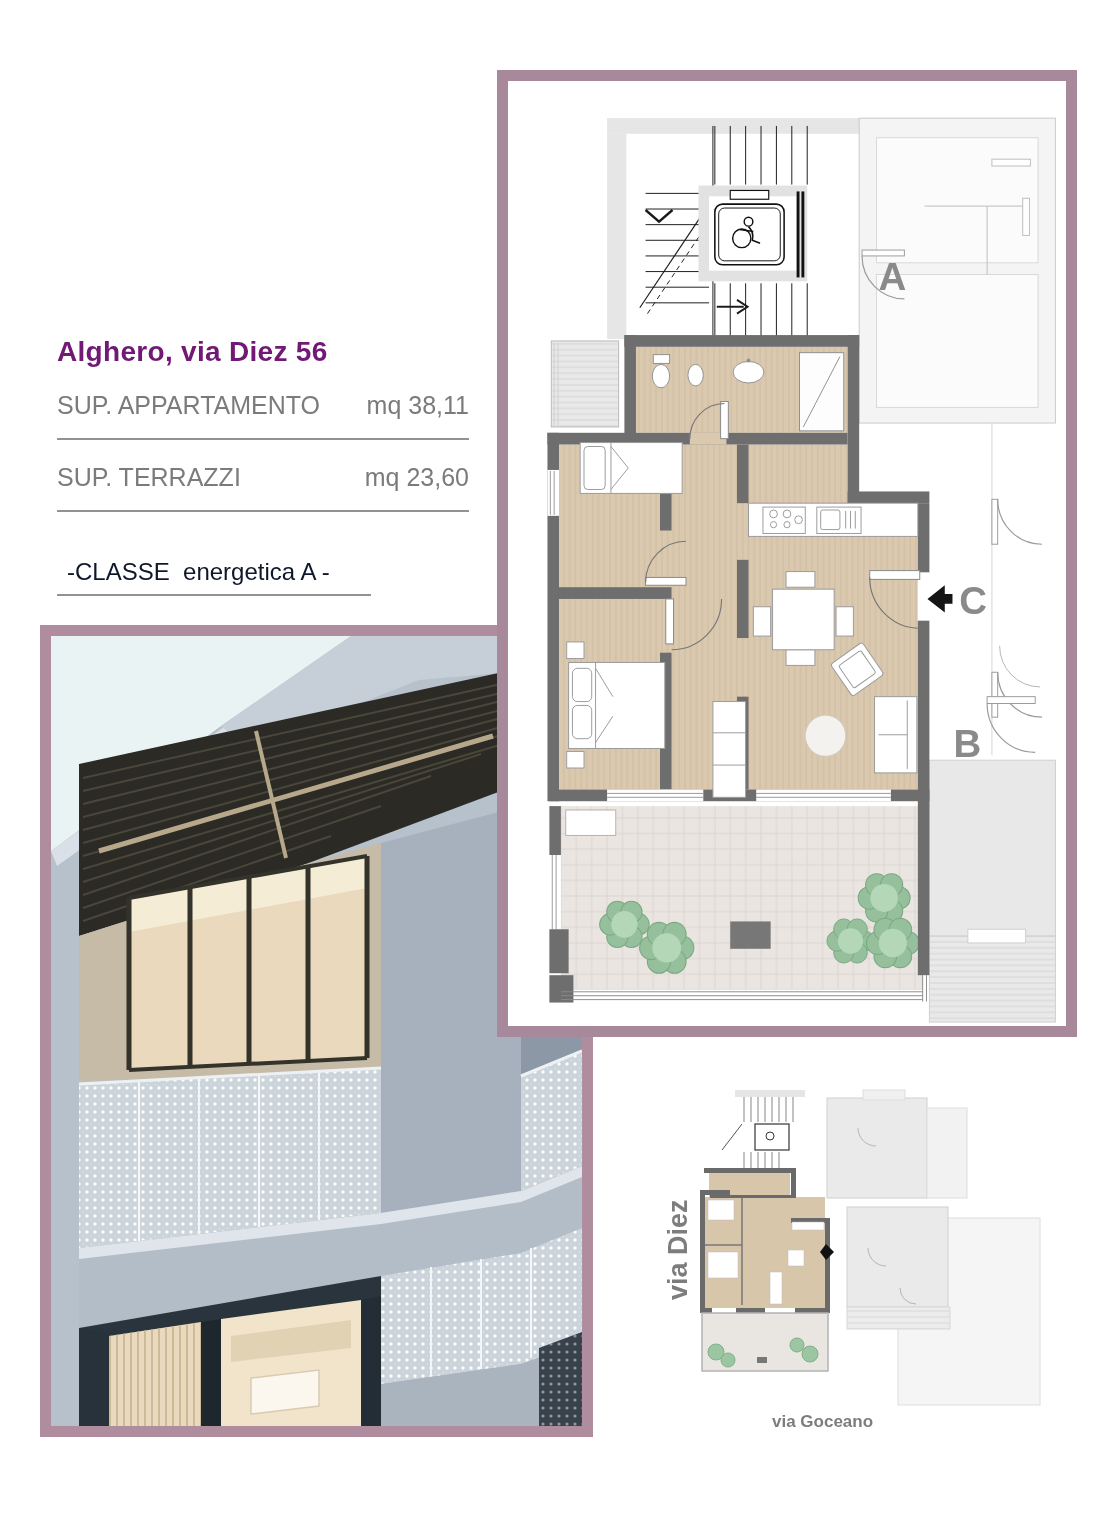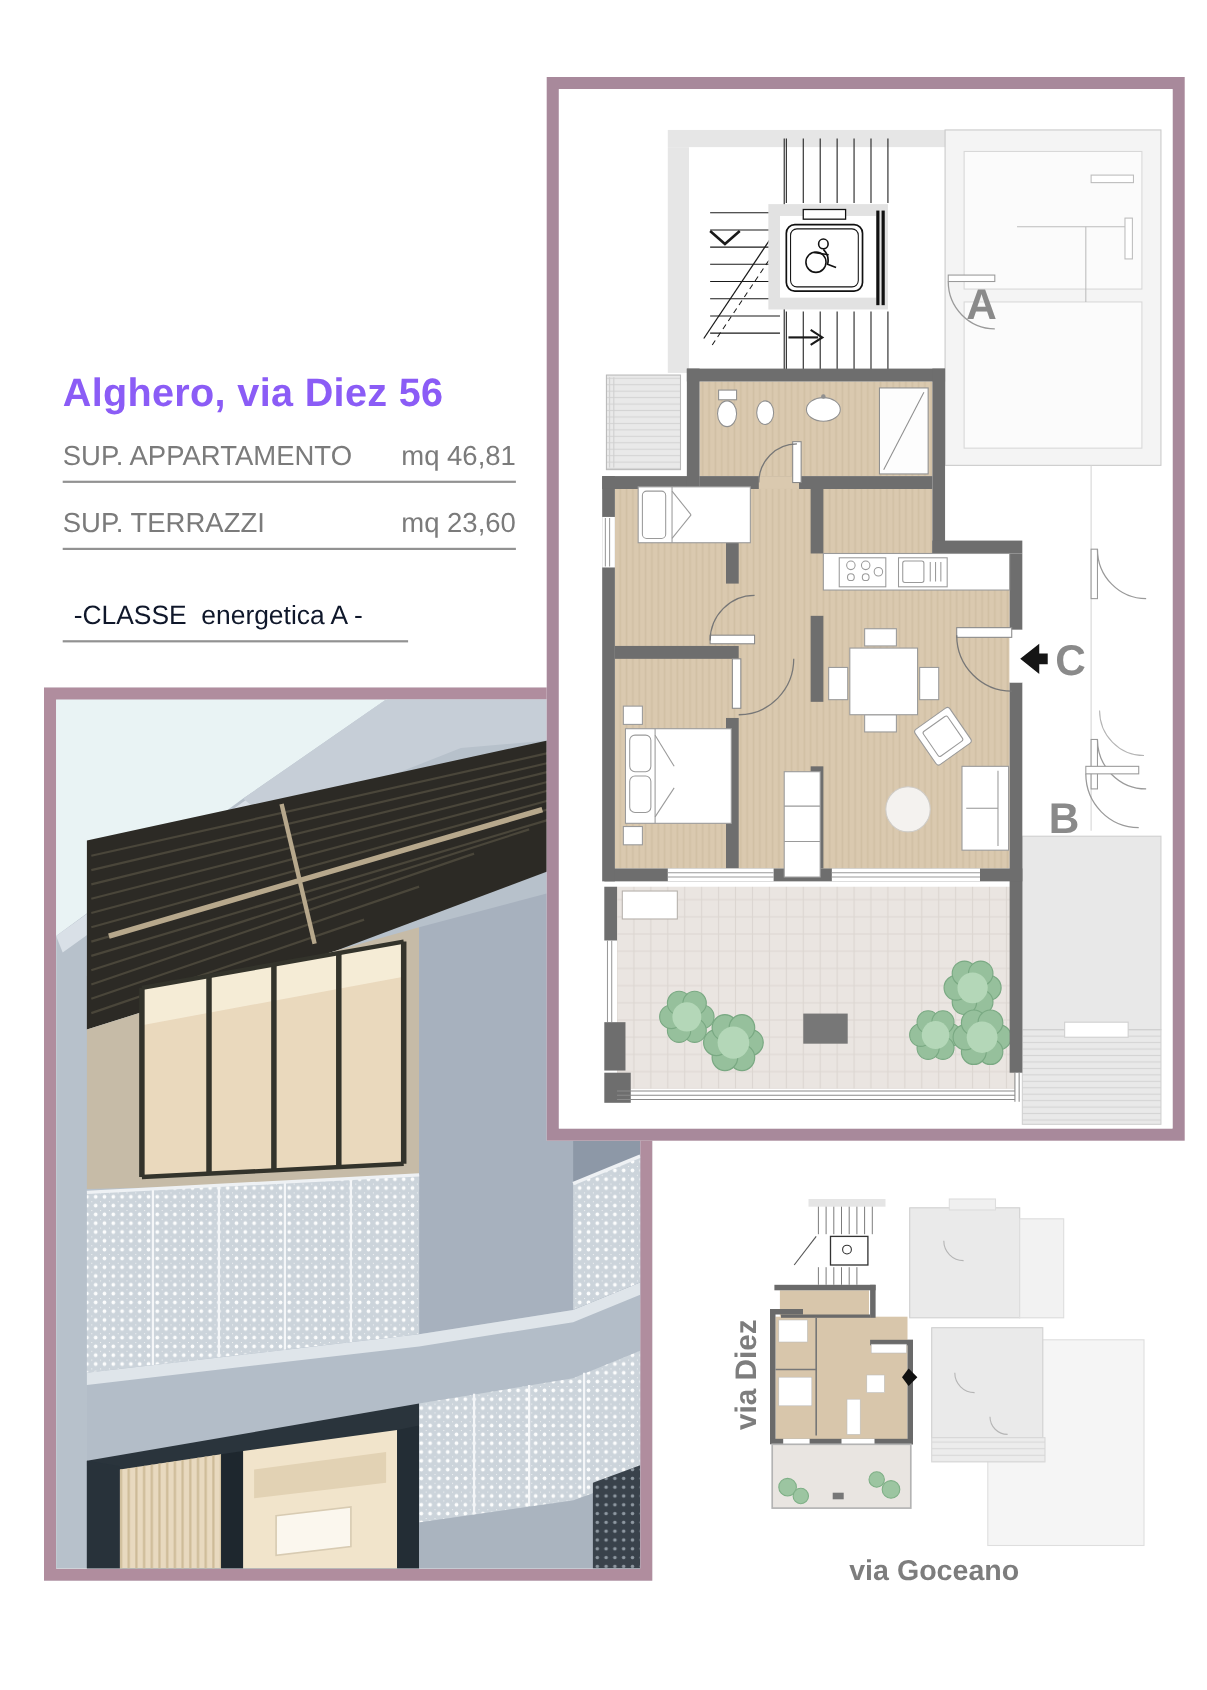--- a/index.html
+++ b/index.html
@@ -1,48 +1,48 @@
 <!DOCTYPE html>
 <html><head>
 <meta charset="utf-8">
 <style>
   html,body{margin:0;padding:0;background:#fff;}
   .page{position:relative;width:1097px;height:1536px;background:#ffffff;overflow:hidden;
         font-family:"Liberation Sans",sans-serif;}
   
   .info{position:absolute;left:57px;top:336px;width:412px;color:#787878;}
-  .title{font-size:36px;font-weight:bold;color:#8b5cf6;letter-spacing:.3px;}
+  .title{font-size:28px;font-weight:bold;color:#701a75;letter-spacing:.3px;}
   .subtitle{font-size:25px;margin-top:7px;color:#7d7d7d;}
   .area-row{display:flex;justify-content:space-between;align-items:flex-end;
-            border-bottom:2px solid #929292;padding-bottom:7px;margin-top:23px;
+            border-bottom:2px solid #929292;padding-bottom:18px;margin-top:23px;
             font-size:25px;color:#7b7b7b;white-space:pre;}
   .area-row:first-of-type{margin-top:30px;}
   .energy{margin-top:46px;font-size:24px;color:#0f172a;border-bottom:2px solid #929292;
           width:300px;padding:0 4px 8px 10px;white-space:pre;}
   
   .frame{position:absolute;box-sizing:border-box;background:#fff;}
   #plan-frame{left:497px;top:70px;width:580px;height:967px;border:11px solid #a8899b;z-index:2;}
   #photo-frame{left:40px;top:625px;width:553px;height:812px;border:11px solid #b08d9e;z-index:1;background:#e9f3f4;}
   #site-plan{position:absolute;left:640px;top:1080px;width:420px;height:360px;z-index:0;}
   svg{display:block;}
   .street-left{position:absolute;left:663px;top:1300px;transform-origin:0 0;transform:rotate(-90deg);
                font-size:27px;font-weight:bold;color:#7d7d7d;white-space:nowrap;z-index:3;}
-  .street-bottom{position:absolute;left:772px;top:1412px;font-size:26px;font-weight:bold;color:#7d7d7d;z-index:3;}
+  .street-bottom{position:absolute;left:772px;top:1412px;font-size:17px;font-weight:bold;color:#7d7d7d;z-index:3;}
   .plan-label{font-family:"Liberation Sans",sans-serif;font-weight:bold;fill:#8a8a8a;}
 </style>
 </head>
 <body>
 
 <div class="page">
 
   <div class="info">
     <div class="title">Alghero, via Diez 56</div>
     <div class="area-row">
       <span>SUP. APPARTAMENTO</span>
-      <span>mq 46,81</span>
+      <span>mq 38,11</span>
     </div>
     <div class="area-row">
       <span>SUP. TERRAZZI</span>
       <span>mq 23,60</span>
     </div>
     <div class="energy">-CLASSE  energetica A -</div>
   </div>
 
   <div class="frame" id="photo-frame">
     <svg viewBox="0 0 531 790" width="531" height="790" preserveAspectRatio="none">

